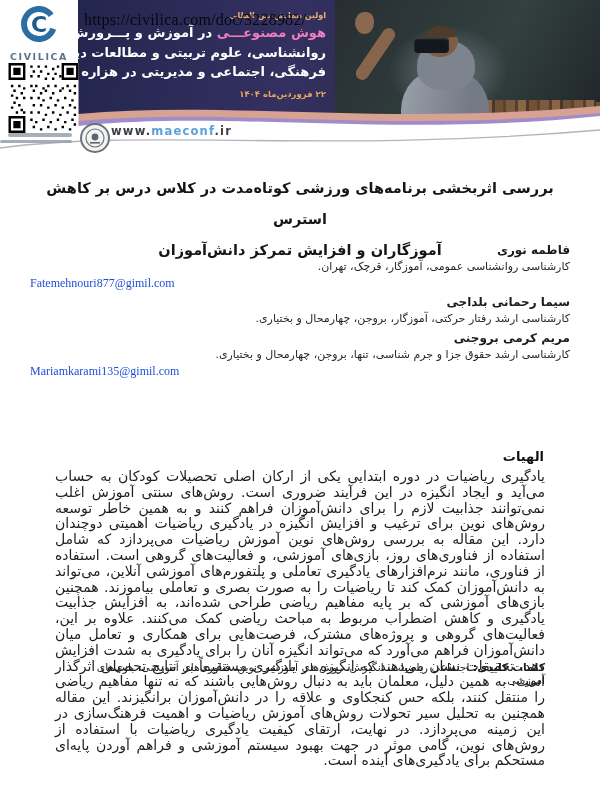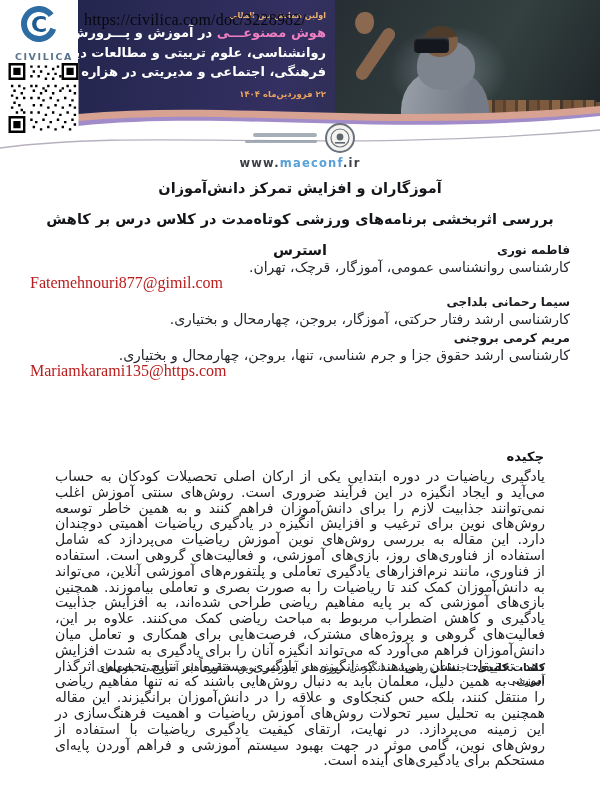--- a/index.html
+++ b/index.html
@@ -35,39 +35,39 @@
   .banner-date{font-size:8.5px;font-weight:bold;color:#e9a55f;margin-top:7px;text-align:right;}
 
   .doc-url{position:absolute;left:84px;top:11px;z-index:4;font-family:"Liberation Serif",serif;
            font-size:16px;color:#07080f;letter-spacing:.2px;}
 
   .wave{position:absolute;left:0;bottom:0;width:522px;height:46px;z-index:3;}
   .line-overlay{position:absolute;left:0;top:104px;width:600px;height:60px;z-index:3;pointer-events:none;}
 
   
   .logo{position:absolute;left:5px;top:4px;width:68px;text-align:center;z-index:5;}
-  .logo-text{font-size:9.5px;font-weight:bold;color:#5a748c;letter-spacing:1.6px;margin-top:1px;text-align:right;}
+  .logo-text{font-size:9.5px;font-weight:bold;color:#5a748c;letter-spacing:1.6px;margin-top:1px;}
   .qr{position:absolute;left:8px;top:63px;width:71px;height:70px;z-index:5;}
 
   
-  .maeconf{position:absolute;left:0;top:122px;width:600px;z-index:6;display:flex;flex-direction:column;align-items:center;}
+  .maeconf{position:absolute;left:0;top:122px;width:600px;z-index:6;display:flex;flex-direction:row;}
   .mae-row{display:flex;align-items:center;gap:7px;}
   .inst-lines{display:flex;flex-direction:column;gap:3px;align-items:flex-end;}
   .inst-lines i{display:block;height:3.5px;background:#97a1ab;border-radius:2px;opacity:.85;}
   .site{font-size:11.5px;font-weight:bold;letter-spacing:1.2px;margin-top:2px;
         font-family:"DejaVu Sans",sans-serif;}
   .site .dark{color:#3b3f46;} .site .blue{color:#58a0d8;}
 
   
   .paper-title{position:absolute;left:35px;right:35px;top:173px;text-align:center;direction:rtl;
                font-weight:bold;font-size:14.5px;line-height:31px;color:#14161a;}
   .authors{position:absolute;top:239px;left:30px;right:30px;direction:rtl;color:#1a1c20;}
   .a-name{font-weight:bold;font-size:12px;line-height:17px;margin-top:3px;}
-  .a-aff{font-size:14px;line-height:16px;color:#23262b;}
-  .a-email{direction:ltr;font-family:"Liberation Serif",serif;font-size:16px;line-height:16px;color:#b91c1c;}
+  .a-aff{font-size:11px;line-height:16px;color:#23262b;}
+  .a-email{direction:ltr;font-family:"Liberation Serif",serif;font-size:12px;line-height:16px;color:#1d4ed8;}
 
   .abs-head{position:absolute;top:449px;right:56px;direction:rtl;font-weight:bold;font-size:13px;color:#101216;}
   .abstract{position:absolute;top:469px;left:55px;right:55px;direction:rtl;text-align:justify;
             font-size:14px;line-height:15.8px;color:#1c1e22;}
   .keywords{position:absolute;top:661px;left:55px;right:55px;direction:rtl;font-size:10.8px;color:#1c1e22;}
   .kw-label{font-weight:bold;}
 </style>
 </head>
 <body>
 
@@ -132,41 +132,41 @@
         <circle cx="16" cy="16" r="14" fill="#f4f3f0" stroke="#6a737d" stroke-width="2"></circle>
         <circle cx="16" cy="16" r="9" fill="none" stroke="#6a737d" stroke-width="1.2"></circle>
         <circle cx="16" cy="15" r="3.4" fill="#5d666f"></circle>
         <rect x="11" y="20" width="10" height="1.6" fill="#5d666f"></rect>
       </svg>
     </div>
     <div class="site"><span class="dark">www.</span><span class="blue">maeconf</span><span class="dark">.ir</span></div>
   </div>
 
   <div class="paper-title">
+    <div>بررسی اثربخشی برنامه‌های ورزشی کوتاه‌مدت در کلاس درس بر کاهش استرس</div>
     <div>آموزگاران و افزایش تمرکز دانش‌آموزان</div>
-    <div>بررسی اثربخشی برنامه‌های ورزشی کوتاه‌مدت در کلاس درس بر کاهش استرس</div>
   </div>
 
   <div class="authors">
     <div>
       <div class="a-name">فاطمه نوری</div>
       <div class="a-aff">کارشناسی روانشناسی عمومی، آموزگار، قرچک، تهران.</div>
       <div class="a-email">Fatemehnouri877@gimil.com</div>
     </div>
     <div>
       <div class="a-name">سیما رحمانی بلداجی</div>
       <div class="a-aff">کارشناسی ارشد رفتار حرکتی، آموزگار، بروجن، چهارمحال و بختیاری.</div>
     </div>
     <div>
       <div class="a-name">مریم کرمی بروجنی</div>
       <div class="a-aff">کارشناسی ارشد حقوق جزا و جرم شناسی، تنها، بروجن، چهارمحال و بختیاری.</div>
-      <div class="a-email">Mariamkarami135@https.com</div>
+      <div class="a-email">Mariamkarami135@gimil.com</div>
     </div>
   </div>
 
-  <div class="abs-head">چکیده</div>
+  <div class="abs-head">الهیات</div>
   <div class="abstract">یادگیری ریاضیات در دوره ابتدایی یکی از ارکان اصلی تحصیلات کودکان به حساب می‌آید و ایجاد انگیزه در این فرآیند ضروری است. روش‌های سنتی آموزش اغلب نمی‌توانند جذابیت لازم را برای دانش‌آموزان فراهم کنند و به همین خاطر توسعه روش‌های نوین برای ترغیب و افزایش انگیزه در یادگیری ریاضیات اهمیتی دوچندان دارد. این مقاله به بررسی روش‌های نوین آموزش ریاضیات می‌پردازد که شامل استفاده از فناوری‌های روز، بازی‌های آموزشی، و فعالیت‌های گروهی است. استفاده از فناوری، مانند نرم‌افزارهای یادگیری تعاملی و پلتفورم‌های آموزشی آنلاین، می‌تواند به دانش‌آموزان کمک کند تا ریاضیات را به صورت بصری و تعاملی بیاموزند. همچنین بازی‌های آموزشی که بر پایه مفاهیم ریاضی طراحی شده‌اند، به افزایش جذابیت یادگیری و کاهش اضطراب مربوط به مباحث ریاضی کمک می‌کنند. علاوه بر این، فعالیت‌های گروهی و پروژه‌های مشترک، فرصت‌هایی برای همکاری و تعامل میان دانش‌آموزان فراهم می‌آورد که می‌تواند انگیزه آنان را برای یادگیری به شدت افزایش دهد. تحقیقات نشان می‌دهند که انگیزه در یادگیری مستقیماً بر نتایج تحصیلی اثرگذار است. به همین دلیل، معلمان باید به دنبال روش‌هایی باشند که نه تنها مفاهیم ریاضی را منتقل کنند، بلکه حس کنجکاوی و علاقه را در دانش‌آموزان برانگیزند. این مقاله همچنین به تحلیل سیر تحولات روش‌های آموزش ریاضیات و اهمیت فرهنگ‌سازی در این زمینه می‌پردازد. در نهایت، ارتقای کیفیت یادگیری ریاضیات با استفاده از روش‌های نوین، گامی موثر در جهت بهبود سیستم آموزشی و فراهم آوردن پایه‌ای مستحکم برای یادگیری‌های آینده است.</div>
 
   <div class="keywords">
     <span class="kw-label">کلمات کلیدی:</span><span> اجتماعی ریاضیات، انگیزش، روش‌های آموزشی نوین، فناوری‌های آموزشی، بازی‌های آموزشی.</span>
   </div>
 
 </div>
 
 </body></html>

